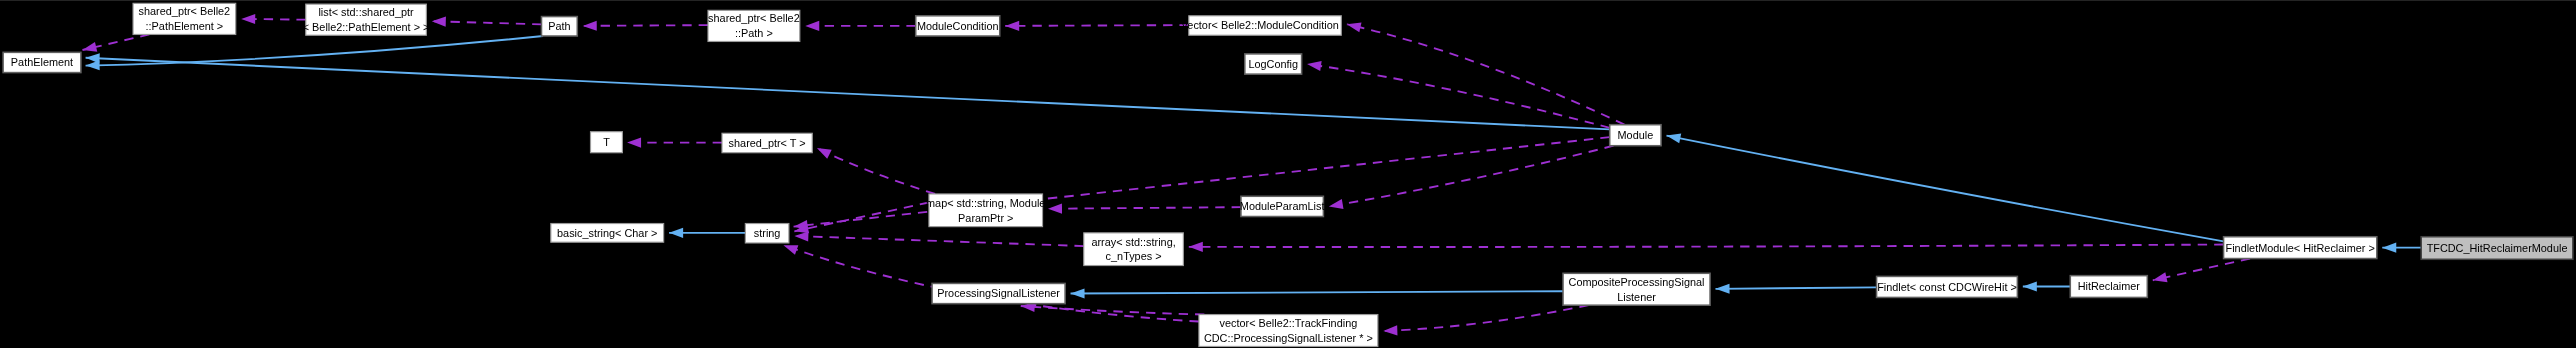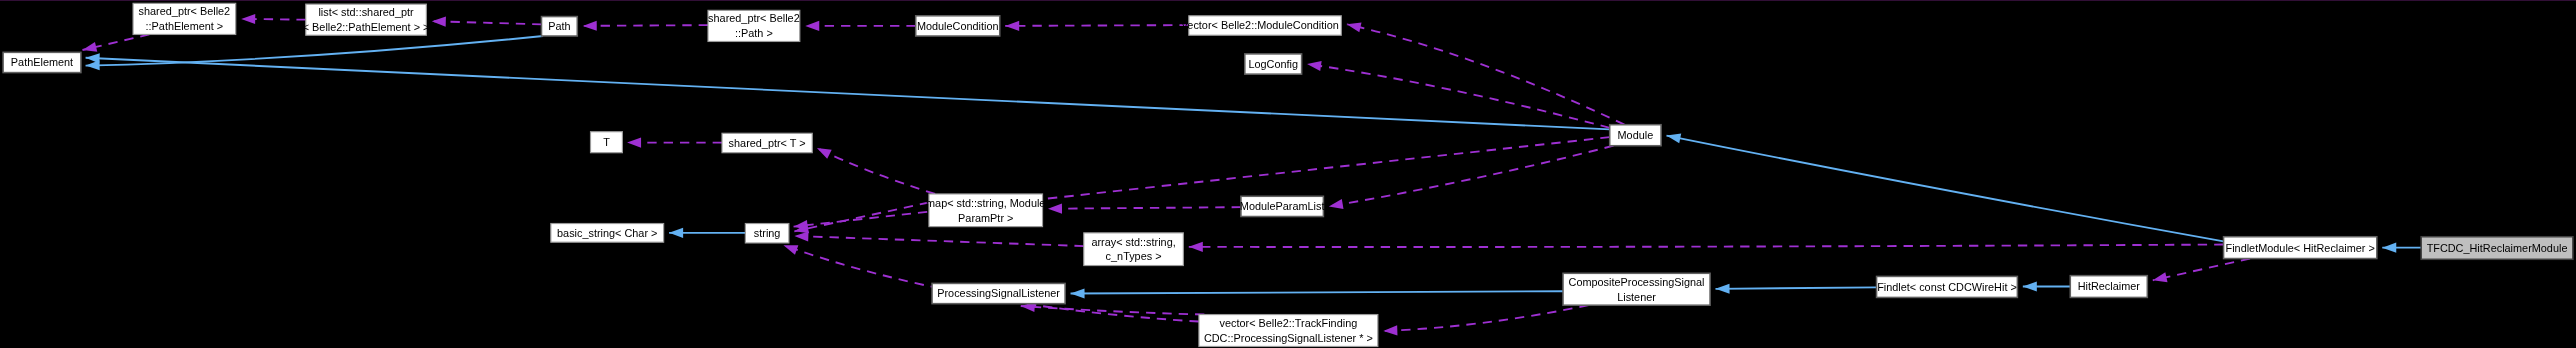--- a/index.html
+++ b/index.html
@@ -1,16 +1,16 @@
 <!DOCTYPE html>
 <html style="font-size:12.4px"><head>
 <meta charset="utf-8">
 <style>
   html,body{margin:0;padding:0;background:#000;}
-  #stage{width:2576px;height:349px;position:relative;background:#d946ef;}
+  #stage{width:2576px;height:349px;position:relative;background:#a3a3a3;}
   svg{display:block;}
   text{font-family:"Liberation Sans", sans-serif;}
 </style>
 </head>
 <body>
 
 <div id="stage">
   <svg id="graph" width="2576" height="349" viewBox="0 0 3311 448" xmlns="http://www.w3.org/2000/svg">
       <rect x="0" y="0" width="3311" height="448" fill="#000000"></rect>
       <g>

